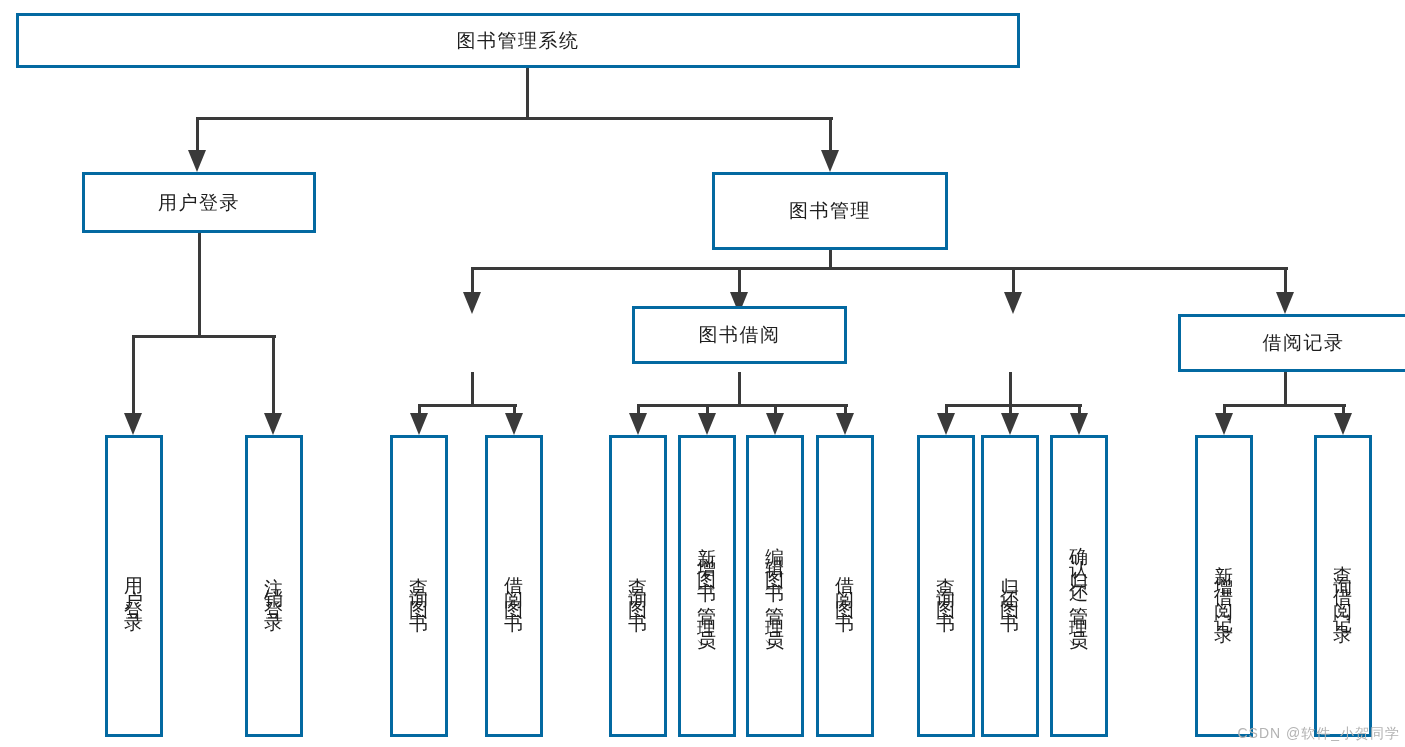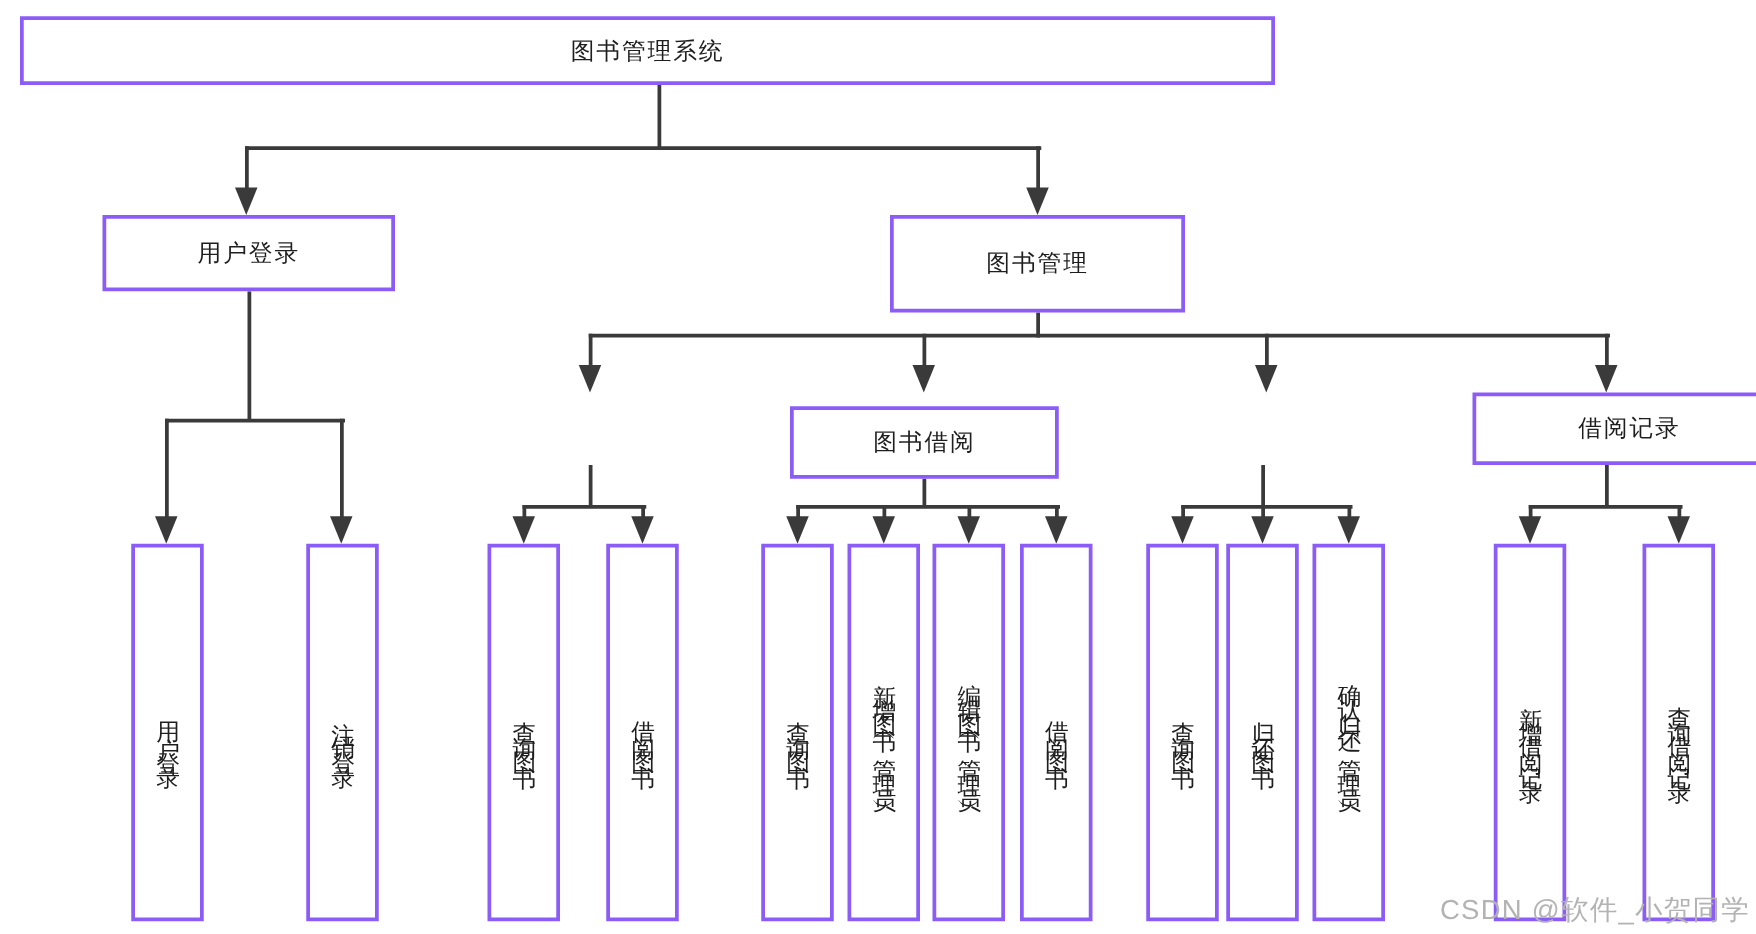--- a/index.html
+++ b/index.html
@@ -1,41 +1,41 @@
 <!DOCTYPE html>
 <html><head>
 <meta charset="utf-8">
 <style>
   html,body { margin:0; padding:0; background:#ffffff; }
   .stage {
     position:relative; width:1405px; height:747px; background:#ffffff;
     font-family:"Liberation Sans","DejaVu Sans",sans-serif; overflow:hidden;
   }
   .node {
-    position:absolute; background:#ffffff; border:3px solid #8b5cf6;
+    position:absolute; background:#ffffff; border:3px solid #0369a1;
     box-sizing:border-box; display:flex; align-items:center; justify-content:center;
     color:#1e1e1e;
   }
   .node.hbox { font-size:19px; letter-spacing:1.5px; }
   .node.leaf { width:58px; top:435px; height:302px; }
   .vtxt {
     writing-mode:vertical-rl; text-orientation:mixed;
     font-size:19px; letter-spacing:12px; line-height:1; color:#1e1e1e;
     white-space:nowrap;
   }
   .vl { position:absolute; width:3px; background:#3a3a3a; }
   .hl { position:absolute; height:3px; background:#3a3a3a; }
   .ar {
     position:absolute; width:0; height:0;
     border-left:9px solid transparent; border-right:9px solid transparent;
     border-top:22px solid #3a3a3a;
   }
   .watermark {
     position:absolute; right:5px; bottom:4px;
-    color:#b3b3b3; font-size:22px; letter-spacing:1px;
+    color:#b3b3b3; font-size:14px; letter-spacing:1px;
   }
 </style>
 </head>
 <body>
 
 <div class="stage">
 
   <i class="vl" style="left:526px;top:68px;height:52px"></i>
   <i class="hl" style="left:196px;top:117px;width:637px"></i>
   <i class="vl" style="left:196px;top:117px;height:36px"></i>
@@ -101,21 +101,21 @@
 
   <div class="node hbox" style="left:82px;top:172px;width:234px;height:61px">
     <span>用户登录</span>
   </div>
 
   <div class="node hbox" style="left:712px;top:172px;width:236px;height:78px">
     <span>图书管理</span>
   </div>
 
 
-  <div class="node hbox" style="left:632px;top:325px;width:215px;height:58px">
+  <div class="node hbox" style="left:632px;top:306px;width:215px;height:58px">
     <span>图书借阅</span>
   </div>
 
 
   <div class="node hbox" style="left:1178px;top:314px;width:251px;height:58px">
     <span>借阅记录</span>
   </div>
 
   <div class="node leaf" style="left:105px">
     <span class="vtxt">用户登录</span>

